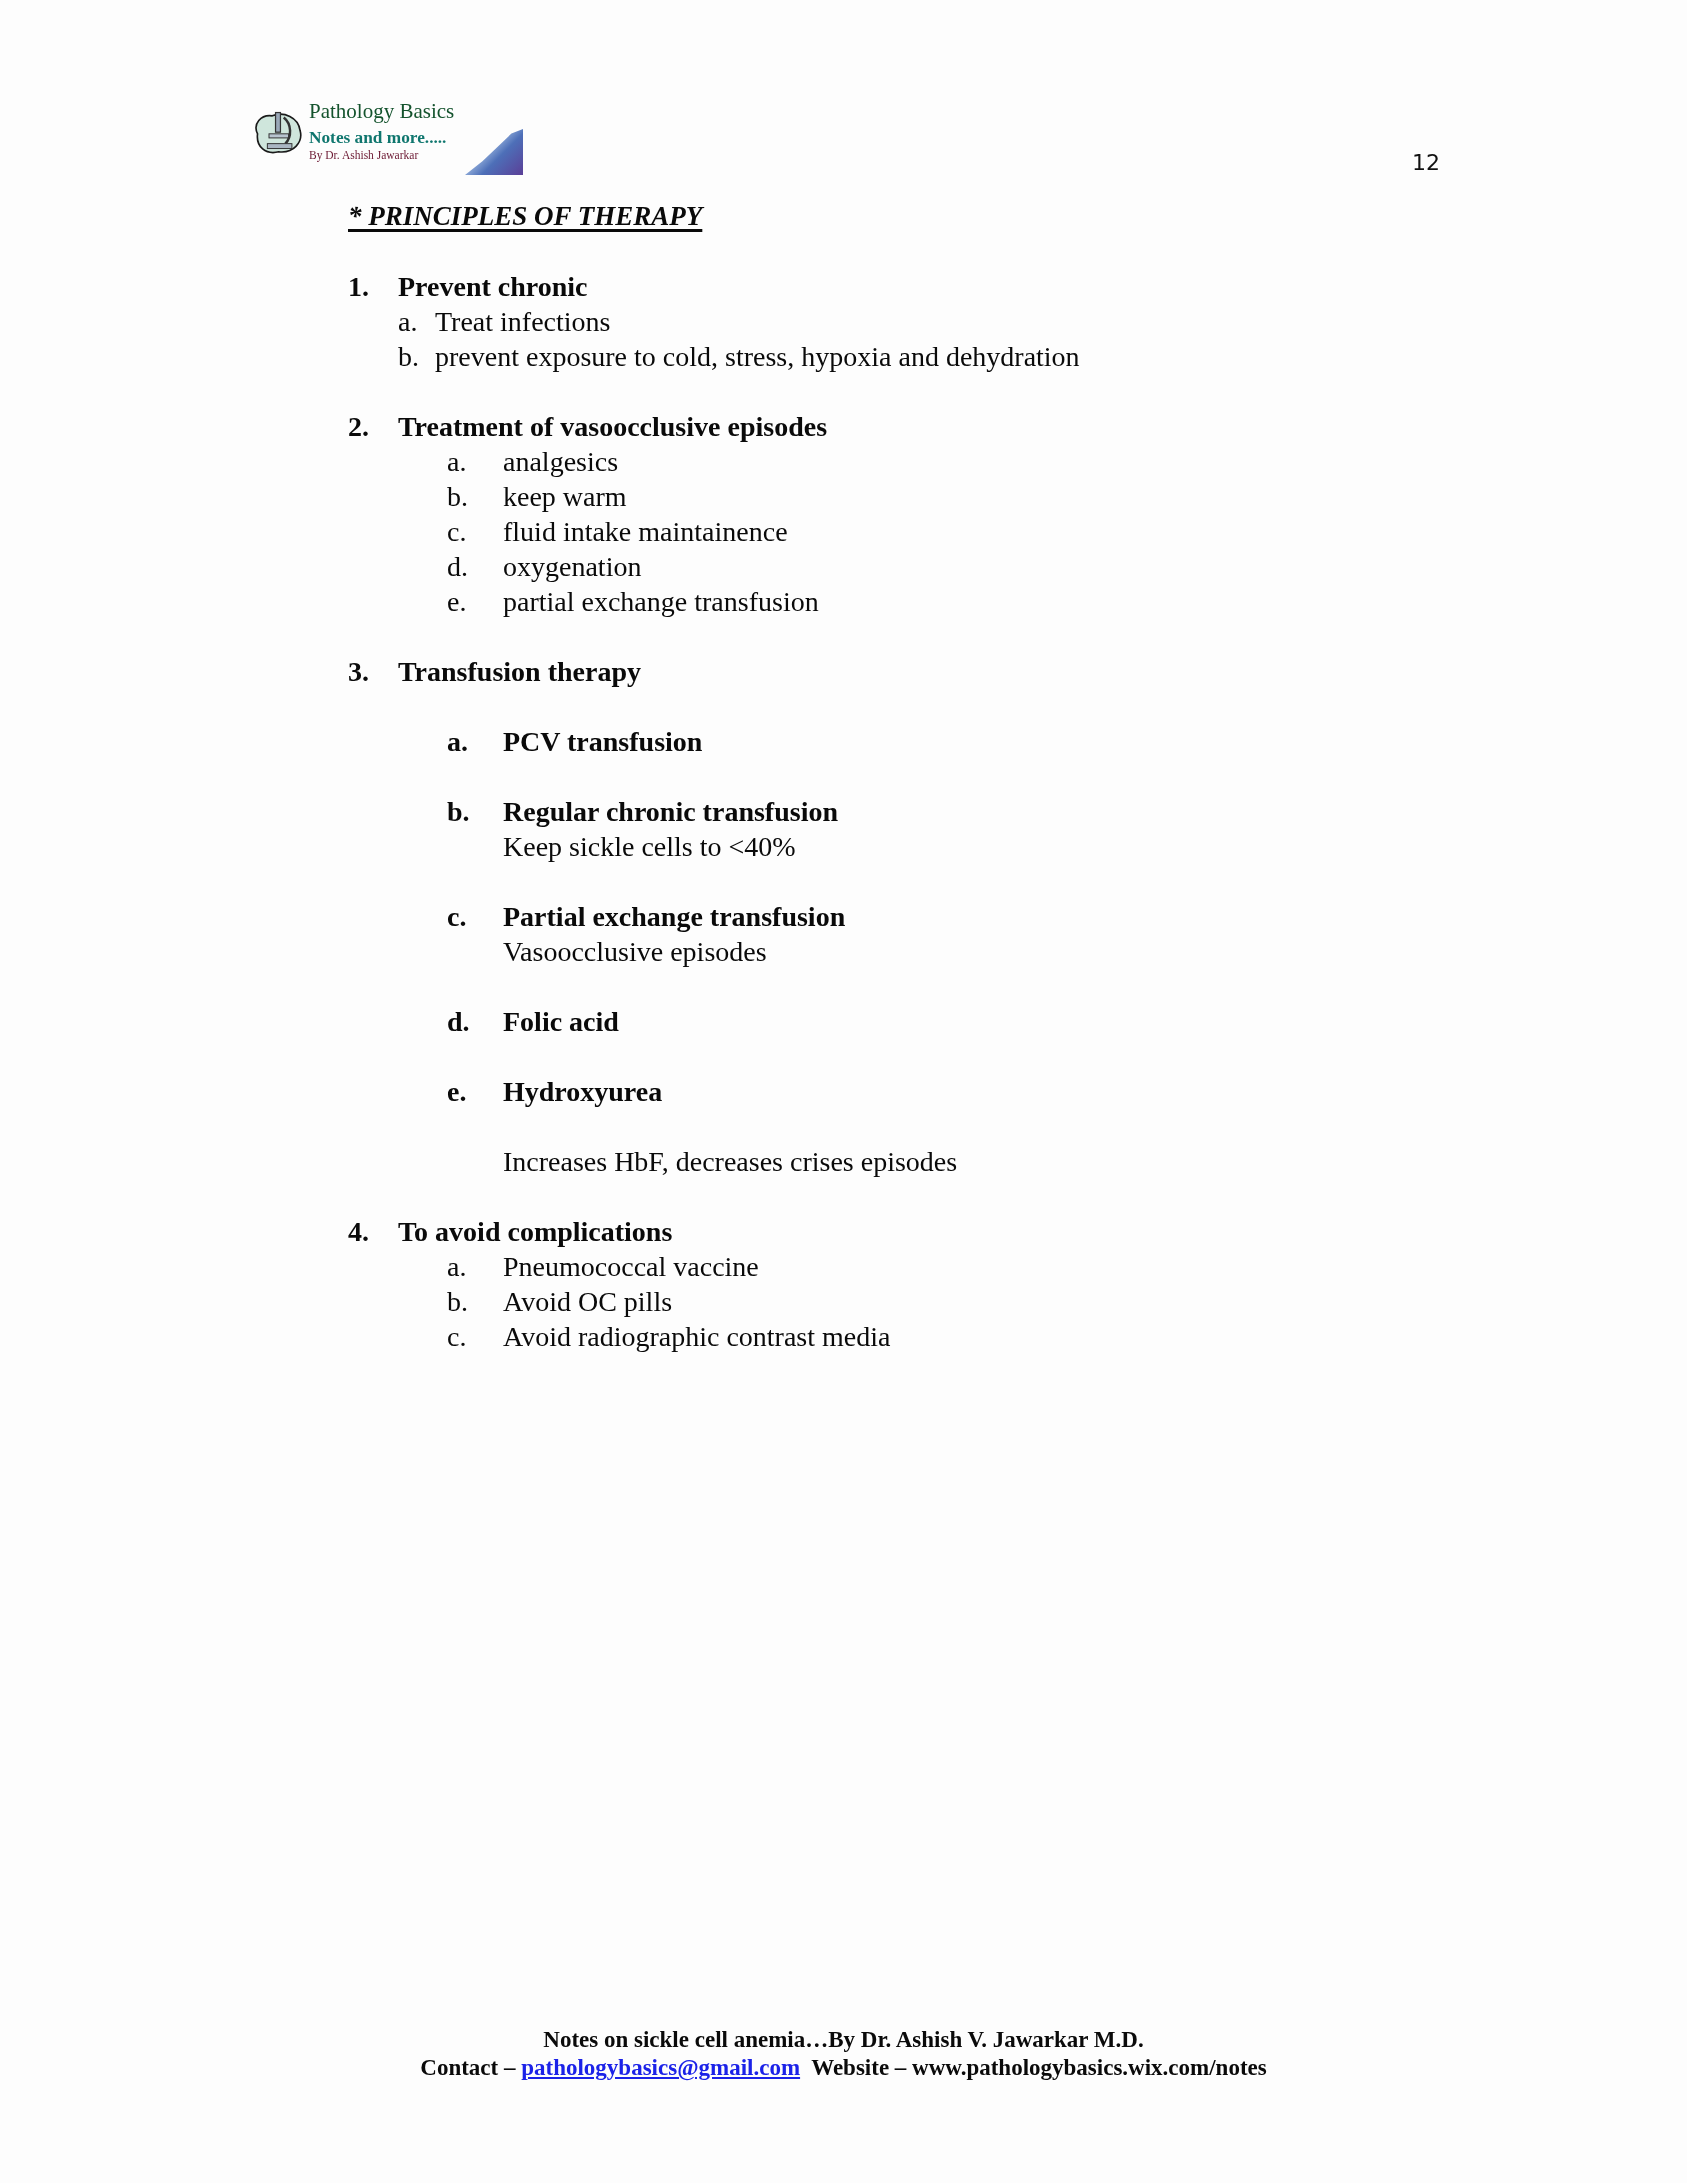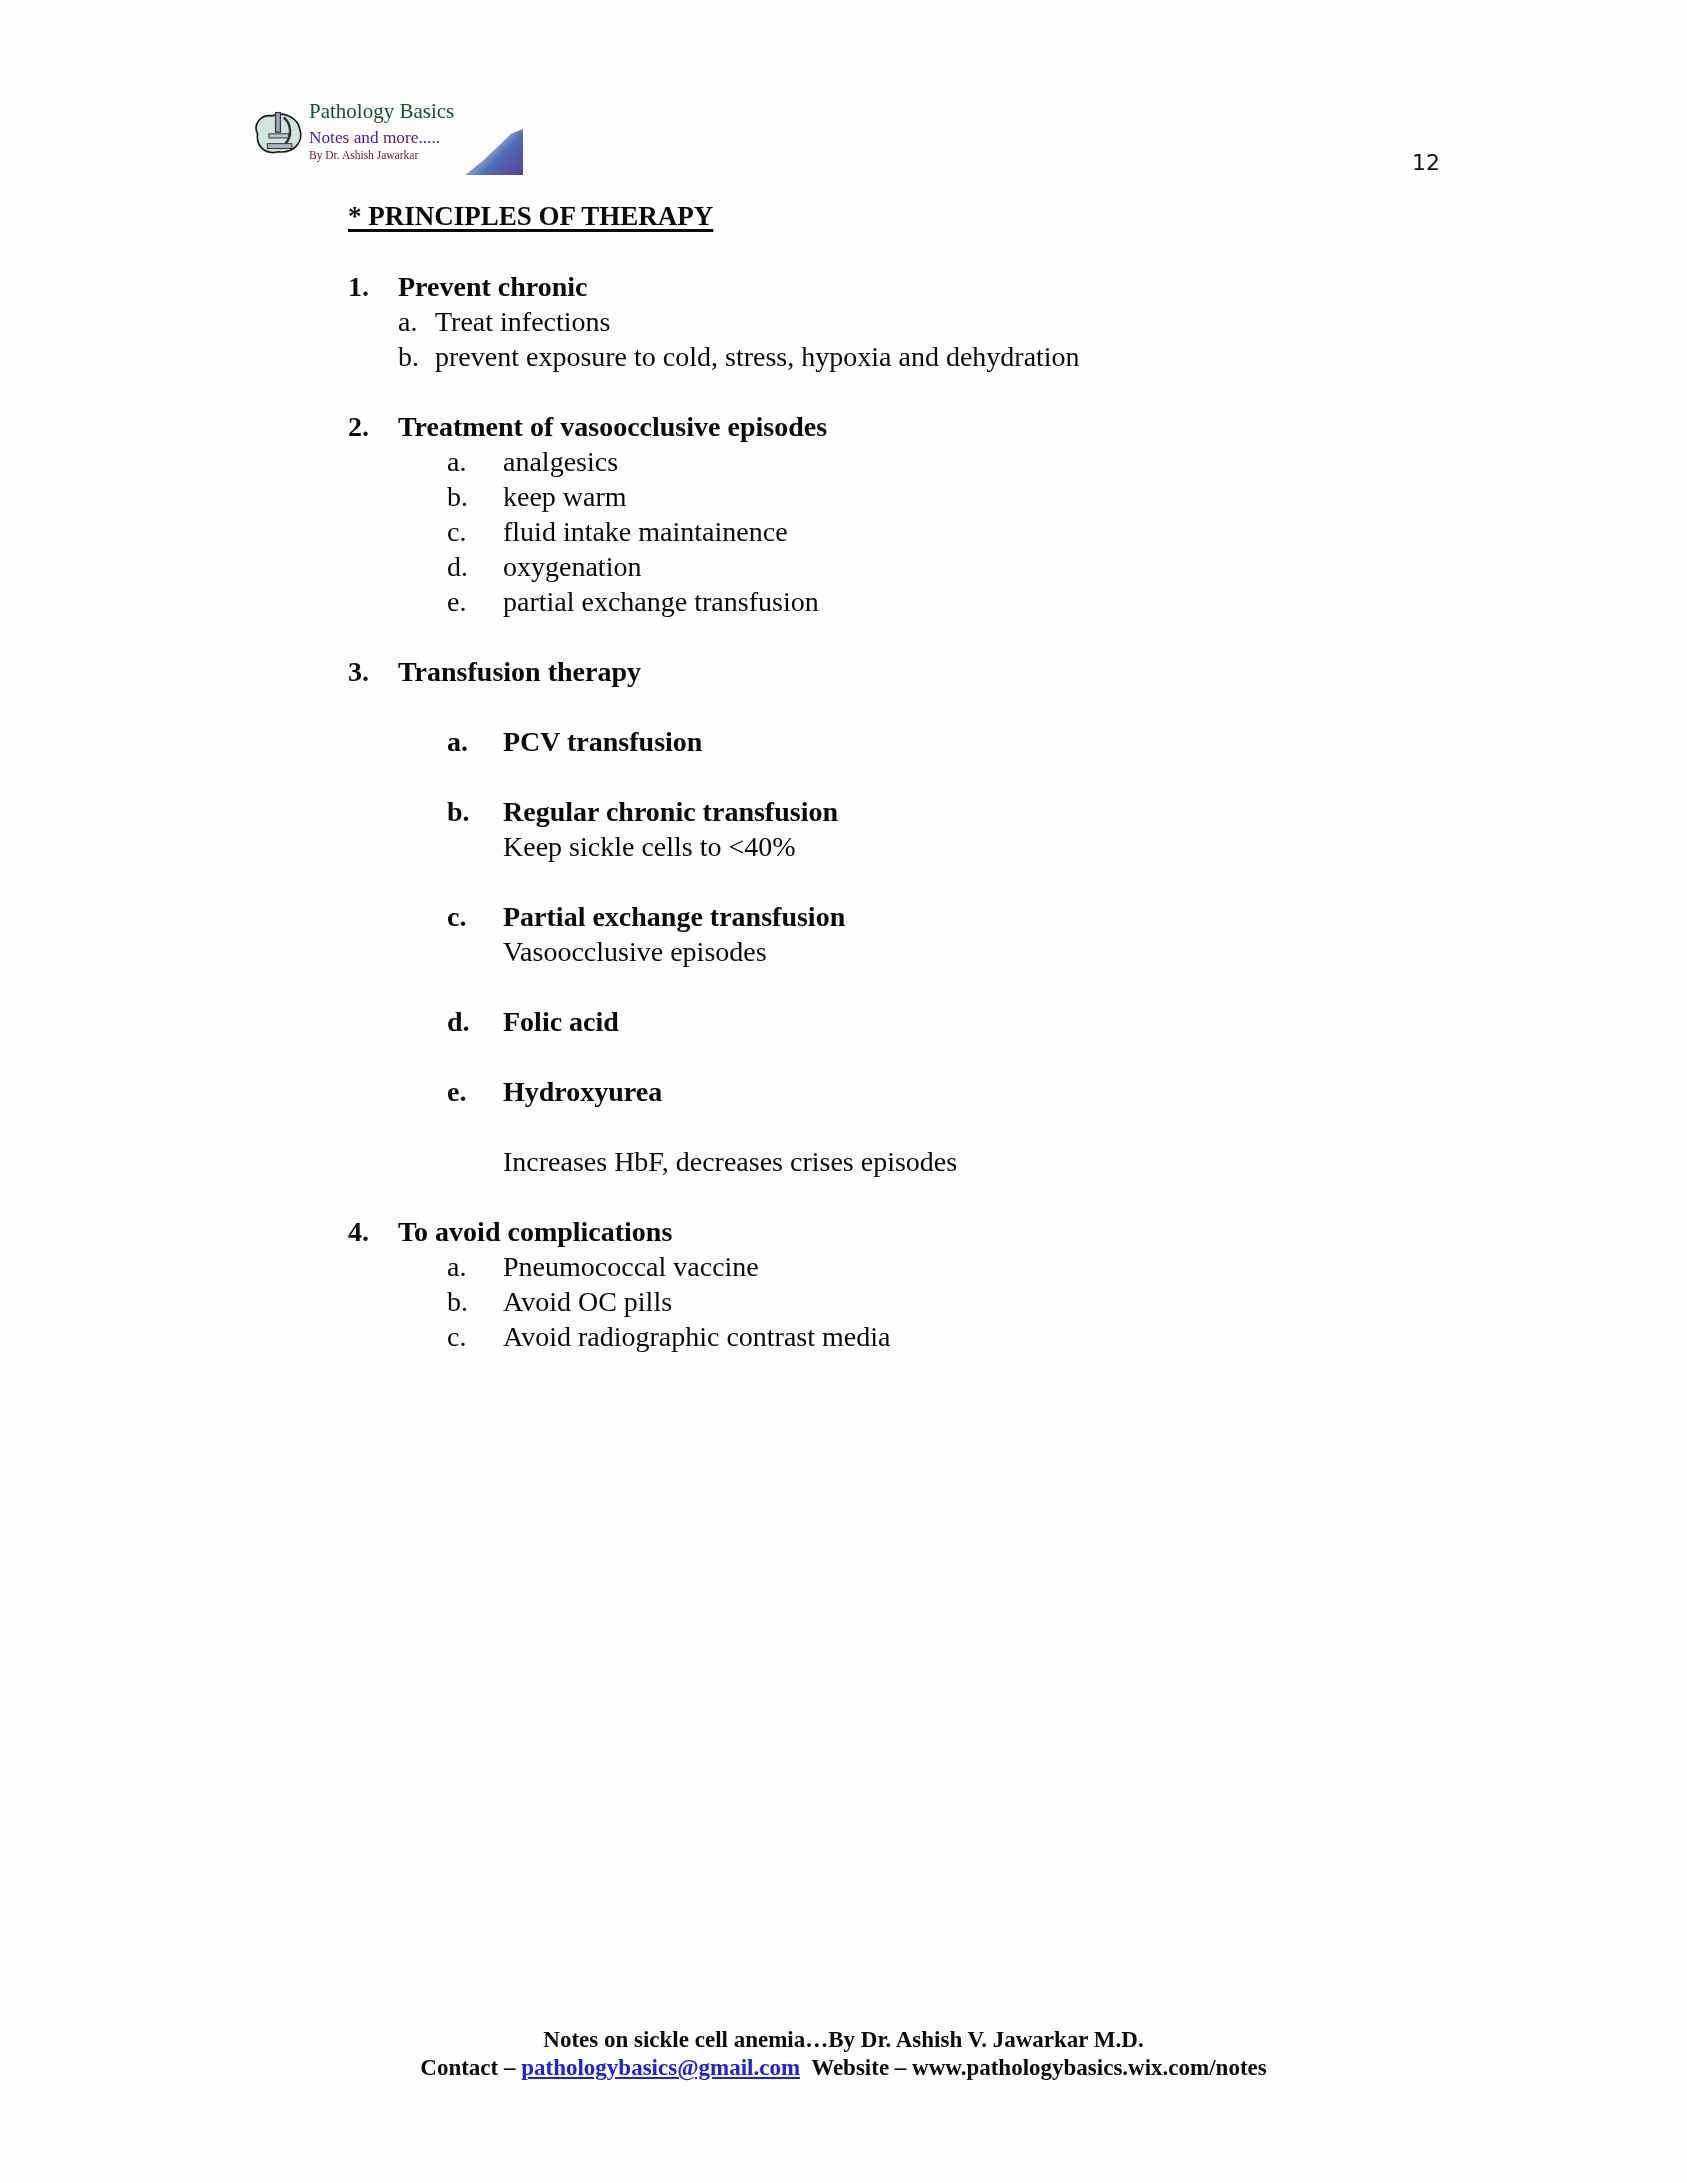--- a/index.html
+++ b/index.html
@@ -5,30 +5,30 @@
     html, body { margin: 0; padding: 0; }
     body {
       width: 1687px; height: 2183px; position: relative; overflow: hidden;
       background: #fdfdfd;
       font-family: "Liberation Serif", "DejaVu Serif", serif;
       color: #0a0a0a;
     }
     .logo { position: absolute; left: 251px; top: 104px; width: 272px; height: 71px; }
     .logo-mark { position: absolute; left: 0; top: 5px; width: 54px; height: 48px; }
     .logo-title { position: absolute; left: 58px; top: -3.3px; font-size: 21px; color: #14532d; white-space: nowrap; line-height: 1; }
-    .logo-sub { position: absolute; left: 58px; top: 25px; font-size: 17.3px; color: #4c1d95; white-space: nowrap; line-height: 1; }
+    .logo-sub { position: absolute; left: 58px; top: 25px; font-size: 17.3px; color: #0f766e; white-space: nowrap; line-height: 1; font-weight: bold; }
     .logo-by { position: absolute; left: 58px; top: 46px; font-size: 11.5px; color: #6b1832; white-space: nowrap; line-height: 1; }
     .logo-art { position: absolute; left: 214px; top: 25px; width: 58px; height: 46px;
       background: linear-gradient(135deg, rgba(255,255,255,0) 0%, #a9c3e6 35%, #4d6fb8 60%, #5b3f97 100%);
       clip-path: polygon(0 100%, 30% 70%, 55% 40%, 80% 10%, 100% 0, 100% 100%); }
     .page-number { position: absolute; left: 1412px; top: 150px; font-family: "DejaVu Sans", sans-serif; font-size: 22px; color: #111; }
 
     .content { position: absolute; left: 0; top: 199px; width: 1687px; }
     .line { position: relative; height: 35px; line-height: 35px; font-size: 28px; white-space: nowrap; }
-    .title { font-weight: bold; text-decoration: underline; text-decoration-thickness: 2.5px; text-underline-offset: 4.1px; font-size: 27px; position: absolute; left: 348px; text-align: center; }
+    .title { font-weight: bold; font-style: italic; text-decoration: underline; text-decoration-thickness: 2.5px; text-underline-offset: 4.1px; font-size: 27px; position: absolute; left: 348px; text-align: center; }
     .num { position: absolute; left: 348px; font-weight: bold; }
     .num-text { position: absolute; left: 398px; font-weight: bold; }
     .s1-letter { position: absolute; left: 398px; }
     .s1-text { position: absolute; left: 435px; }
     .sub-letter { position: absolute; left: 447px; }
     .sub-text { position: absolute; left: 503px; }
     .bold { font-weight: bold; }
 
     .footer { position: absolute; left: 0; width: 1687px; text-align: center; font-weight: bold; font-size: 23px; white-space: nowrap; }
     .footer-1 { top: 2027px; }

